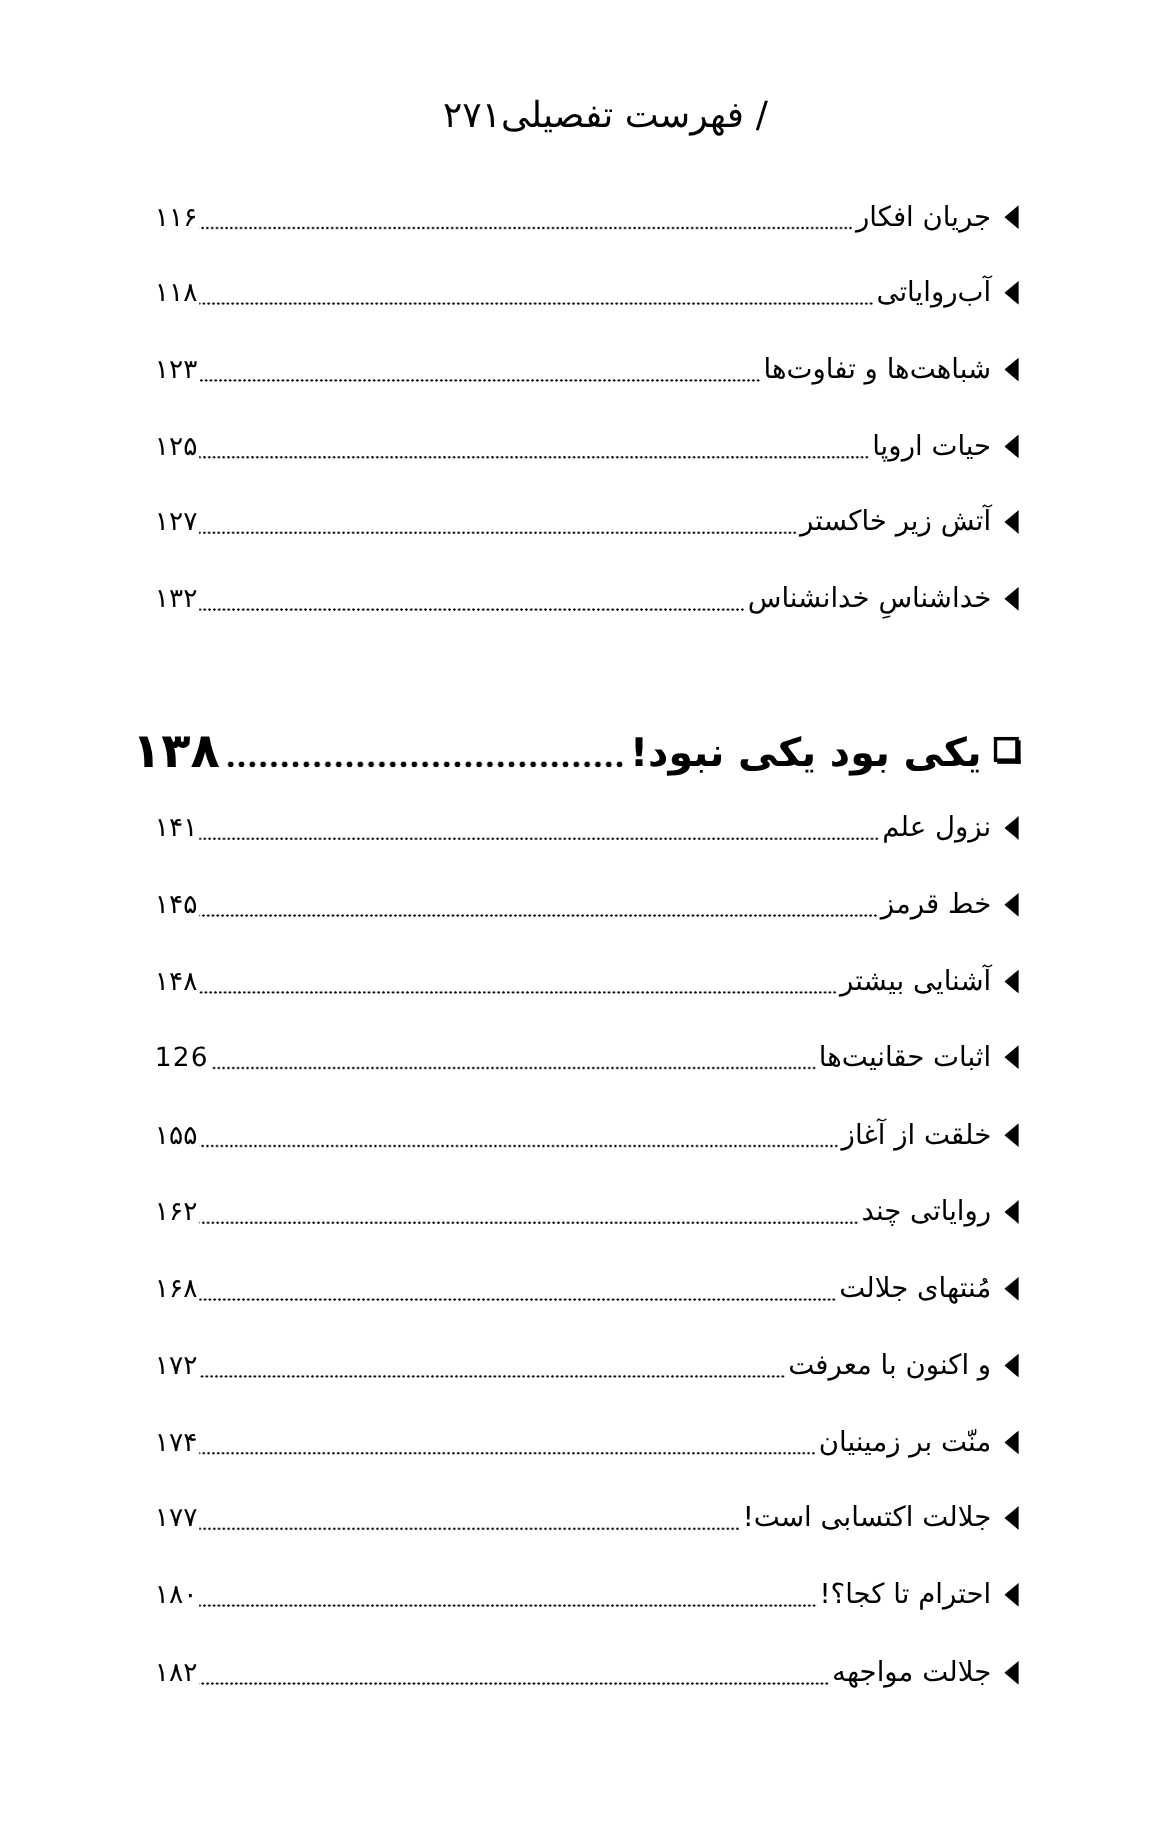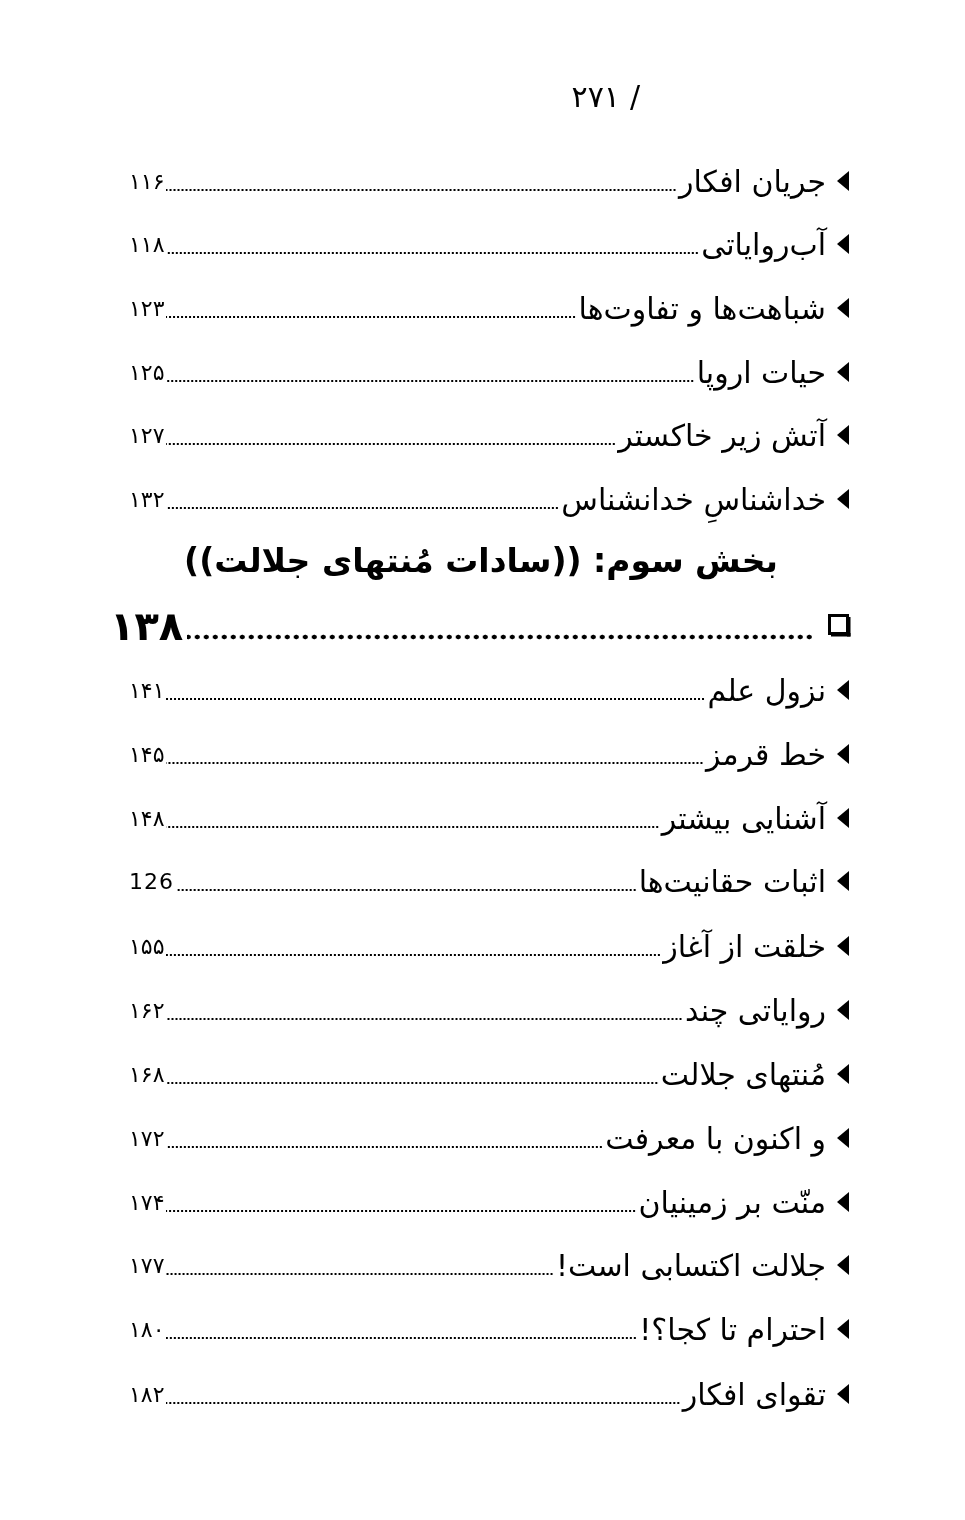--- a/index.html
+++ b/index.html
@@ -64,21 +64,21 @@
       flex: 0 0 auto;
       margin-left: 8px;
       display: flex;
       align-items: center;
       justify-content: center;
     }
     .toc-row .pointer svg { display: block; }
     .toc-row .title {
       flex: 0 0 auto;
       font-family: "DejaVu Sans", sans-serif;
-      font-size: 30px;
+      font-size: 23px;
     }
     .toc-row .leader {
       flex: 1 1 auto;
       height: 2px;
       margin: 0 2px;
       align-self: flex-end;
       margin-bottom: 12px;
       background-image: radial-gradient(circle, #000 0.9px, transparent 1.1px);
       background-size: 4px 2px;
       background-repeat: repeat-x;
@@ -161,20 +161,21 @@
       background: transparent;
     }
   </style>
 </head>
 <body>
 
 <div class="page">
 
   <div class="running-header">
     <span class="sep">/</span>
+    <span class="section-title">فهرست تفصیلی</span>
     <span class="page-number">۲۷۱</span>
   </div>
 
   <div class="toc-row" style="top:159px">
     <span class="pointer">
         <svg width="12" height="20" viewBox="0 0 12 20">
           <polygon points="0,10 12,0 12,20" fill="#000"></polygon>
         </svg>
       </span>
     <span class="title">جریان افکار</span>
@@ -225,30 +226,30 @@
     <span class="pointer">
         <svg width="12" height="20" viewBox="0 0 12 20">
           <polygon points="0,10 12,0 12,20" fill="#000"></polygon>
         </svg>
       </span>
     <span class="title">خداشناسِ خدانشناس</span>
     <span class="leader"></span>
     <span class="page">۱۳۲</span>
   </div>
 
-  <div class="part-heading">بخش سوم: ((سادات مُنتهای جلالت))</div>
 
   <div class="chapter-row">
     <span class="box-icon">
       <svg width="24" height="24" viewBox="0 0 24 24">
         <rect x="1.5" y="1.5" width="18" height="18" fill="#fff" stroke="#000" stroke-width="3"></rect>
         <rect x="19" y="3" width="3.5" height="19.5" fill="#000"></rect>
         <rect x="3" y="19" width="19.5" height="3.5" fill="#000"></rect>
       </svg>
     </span>
+    <span class="title">یکی بود یکی نبود!</span>
     <span class="leader"></span>
     <span class="page">۱۳۸</span>
   </div>
 
   <div class="toc-row" style="top:668px">
     <span class="pointer">
         <svg width="12" height="20" viewBox="0 0 12 20">
           <polygon points="0,10 12,0 12,20" fill="#000"></polygon>
         </svg>
       </span>
@@ -355,18 +356,18 @@
     <span class="title">احترام تا کجا؟!</span>
     <span class="leader"></span>
     <span class="page">۱۸۰</span>
   </div>
   <div class="toc-row" style="top:1372px">
     <span class="pointer">
         <svg width="12" height="20" viewBox="0 0 12 20">
           <polygon points="0,10 12,0 12,20" fill="#000"></polygon>
         </svg>
       </span>
-    <span class="title">تقوای افکار</span>
+    <span class="title">جلالت مواجهه</span>
     <span class="leader"></span>
     <span class="page">۱۸۲</span>
   </div>
 
 </div>
 
 </body></html>

